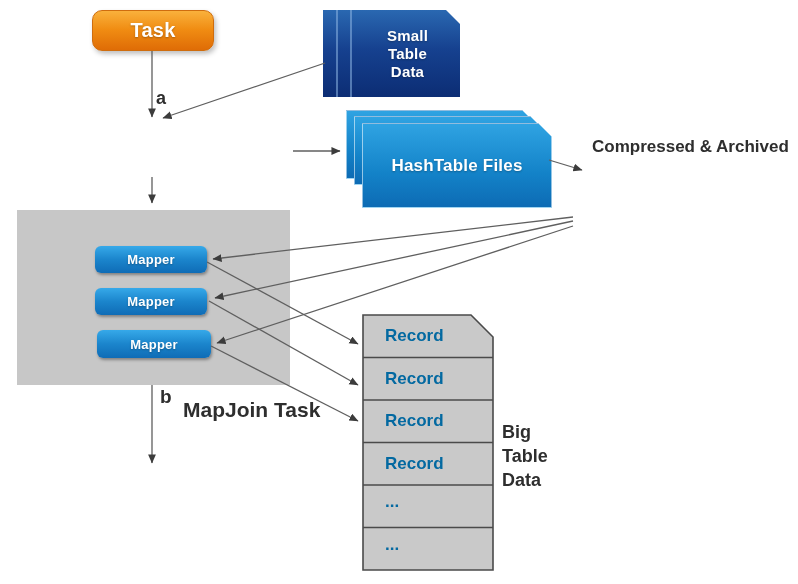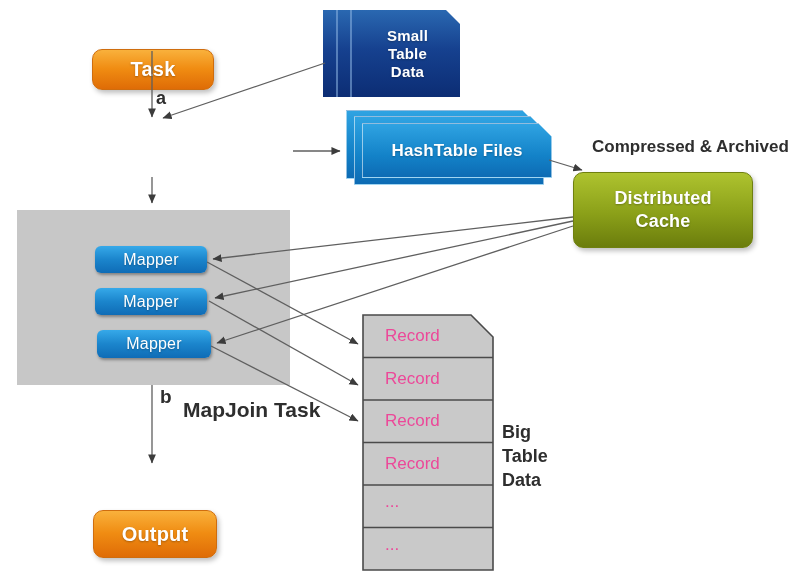--- a/index.html
+++ b/index.html
@@ -7,44 +7,44 @@
     position:relative;width:798px;height:584px;background:#ffffff;
     font-family:"Liberation Sans", sans-serif;overflow:hidden;
   }
   .node{
     position:absolute;display:flex;align-items:center;justify-content:center;
     color:#fff;text-align:center;box-sizing:border-box;
     text-shadow:0 1px 2px rgba(0,0,0,0.28);letter-spacing:.2px;
   }
   .pre{white-space:pre-line;}
   .rounded{border-radius:10px;box-shadow:2px 3px 5px rgba(0,0,0,0.25);}
-  .orange{background:linear-gradient(180deg,#f9b13c 0%,#f08c12 48%,#df6c06 100%);border:1px solid #cf6d0e;margin-top:39px;}
+  .orange{background:linear-gradient(180deg,#f9b13c 0%,#f08c12 48%,#df6c06 100%);border:1px solid #cf6d0e;}
   .green{background:linear-gradient(180deg,#b6cf3c 0%,#97b31e 52%,#7d9411 100%);border:1px solid #7f9414;}
   .cachegreen{background:linear-gradient(180deg,#aec32f 0%,#8ba019 55%,#6b7d0c 100%);border:1px solid #6f800f;}
   .mapper{
     background:linear-gradient(180deg,#36a9e9 0%,#1b85cc 50%,#0f6cb6 100%);
-    border-radius:6px;box-shadow:1px 2px 3px rgba(0,0,0,0.35);font-size:16px;font-weight:normal;
+    border-radius:6px;box-shadow:1px 2px 3px rgba(0,0,0,0.35);font-size:13px;font-weight:bold;
   }
   .bluecard{
     background:linear-gradient(180deg,#2fa3e2 0%,#1382c8 60%,#0d6bb4 100%);
     clip-path:polygon(0 0, calc(100% - 14px) 0, 100% 14px, 100% 100%, 0 100%);
     border:1px solid rgba(255,255,255,0.55);
   }
   .navycard{
     background:linear-gradient(180deg,#2a68b1 0%,#16418f 45%,#0c2d74 100%);
     clip-path:polygon(0 0, calc(100% - 14px) 0, 100% 14px, 100% 100%, 0 100%);
     padding-left:32px;
   }
   .stripe{position:absolute;top:0;bottom:0;width:2px;background:rgba(140,180,225,0.55);}
   .blacklabel{position:absolute;color:#2e2e2e;font-weight:bold;}
   #gray-panel{position:absolute;left:17px;top:210px;width:273px;height:175px;background:#c7c7c7;}
   #overlay{position:absolute;left:0;top:0;z-index:5;pointer-events:none;}
   .record-label{
     position:absolute;left:364px;width:128px;height:42px;line-height:42px;
-    padding-left:21px;box-sizing:border-box;color:#ec4899;font-weight:normal;font-size:17px;z-index:6;
+    padding-left:21px;box-sizing:border-box;color:#0369a1;font-weight:bold;font-size:17px;z-index:6;
   }
   .lbl{z-index:6;}
 </style>
 </head>
 <body>
 
 <div id="canvas">
 
   <div id="gray-panel"></div>
 
@@ -56,42 +56,35 @@
     <span class="stripe" style="left:13px;"></span>
     <span class="stripe" style="left:27px;"></span>
     <span class="pre">Small
 Table
 Data</span>
   </div>
 
 
   <div class="node bluecard" style="left:346px;top:110px;width:190px;height:69px;"></div>
   <div class="node bluecard" style="left:354px;top:116px;width:190px;height:69px;"></div>
-  <div class="node bluecard" style="left:362px;top:123px;width:190px;height:55px;font-size:17px;font-weight:bold;">
+  <div class="node bluecard" style="left:362px;top:123px;width:190px;height:85px;font-size:17px;font-weight:bold;">
     <span>HashTable Files</span>
   </div>
 
-  <div class="node cachegreen rounded" style="left:573px;top:172px;width:180px;height:76px;font-size:18px;font-weight:bold;line-height:23px;">
-    <span class="pre">Distributed
-Cache</span>
-  </div>
 
   <div class="node mapper" style="left:95px;top:246px;width:112px;height:27px;">
     <span>Mapper</span>
   </div>
   <div class="node mapper" style="left:95px;top:288px;width:112px;height:27px;">
     <span>Mapper</span>
   </div>
   <div class="node mapper" style="left:97px;top:330px;width:114px;height:28px;">
     <span>Mapper</span>
   </div>
 
-  <div class="node orange rounded" style="left:93px;top:471px;width:124px;height:48px;font-size:20px;font-weight:bold;">
-    <span>Output</span>
-  </div>
 
   <svg id="overlay" width="798" height="584" viewBox="0 0 798 584">
     <defs>
       <marker id="arr" markerWidth="9" markerHeight="8" refX="6.6" refY="3" orient="auto">
         <path d="M0,0 L7,3 L0,6 z" fill="#3c3c3c"></path>
       </marker>
     </defs>
 
     <g>
       <polygon points="363,315 471,315 493,337 493,570 363,570" fill="#c9c9c9" stroke="#4a4a4a" stroke-width="1.6"></polygon>

